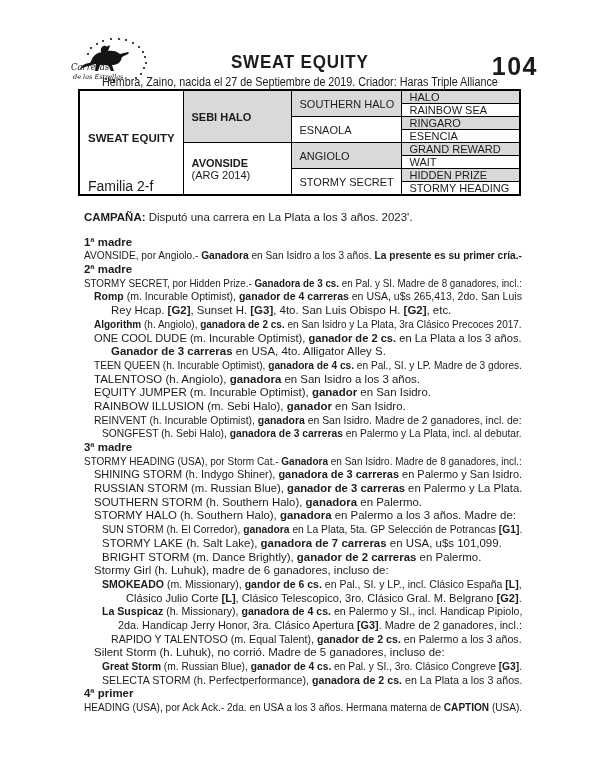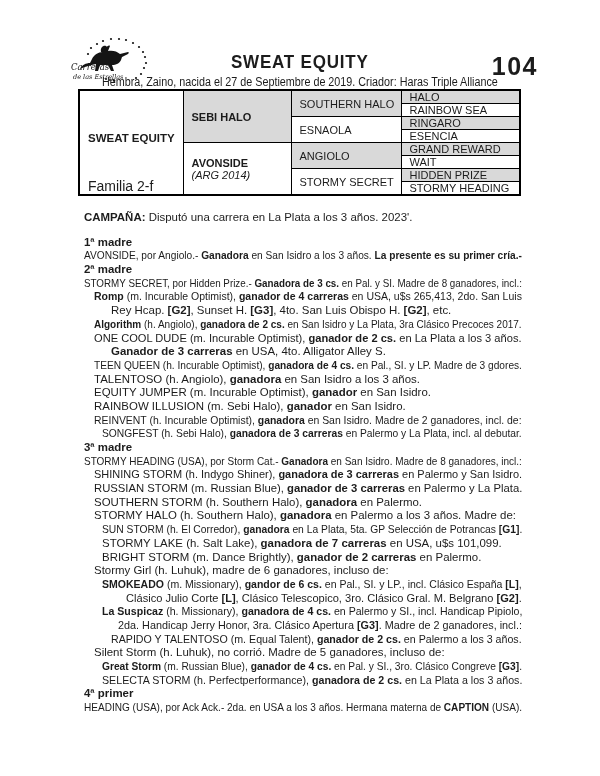--- a/index.html
+++ b/index.html
@@ -20,21 +20,21 @@
   table.ped{position:absolute;left:78px;top:89px;border-collapse:collapse;table-layout:fixed;
             width:441px;border:2px solid #000;}
   table.ped td{border:1px solid #000;font-size:11px;line-height:12px;padding:0 2px 0 8px;
                white-space:nowrap;overflow:hidden;vertical-align:middle;}
   table.ped tr{height:13px;}
   .shade{background:#d9d9d9;}
   .ped .nm{font-weight:bold;}
   td.subject-cell{position:relative;}
   .subj-name{font-weight:bold;font-size:11.5px;margin-bottom:10px;}
   .subj-fam{position:absolute;left:8px;bottom:2px;font-weight:normal;font-size:14px;}
-  .dam-origin{font-weight:normal;font-style:italic;}
+  .dam-origin{font-weight:normal;}
 
   
   .notes{position:absolute;left:84px;top:211px;width:440px;}
   .line{white-space:nowrap;height:13.7px;line-height:13.7px;font-size:11.5px;transform-origin:0 50%;}
 </style>
 </head>
 <body>
 
 <div class="page">
 

